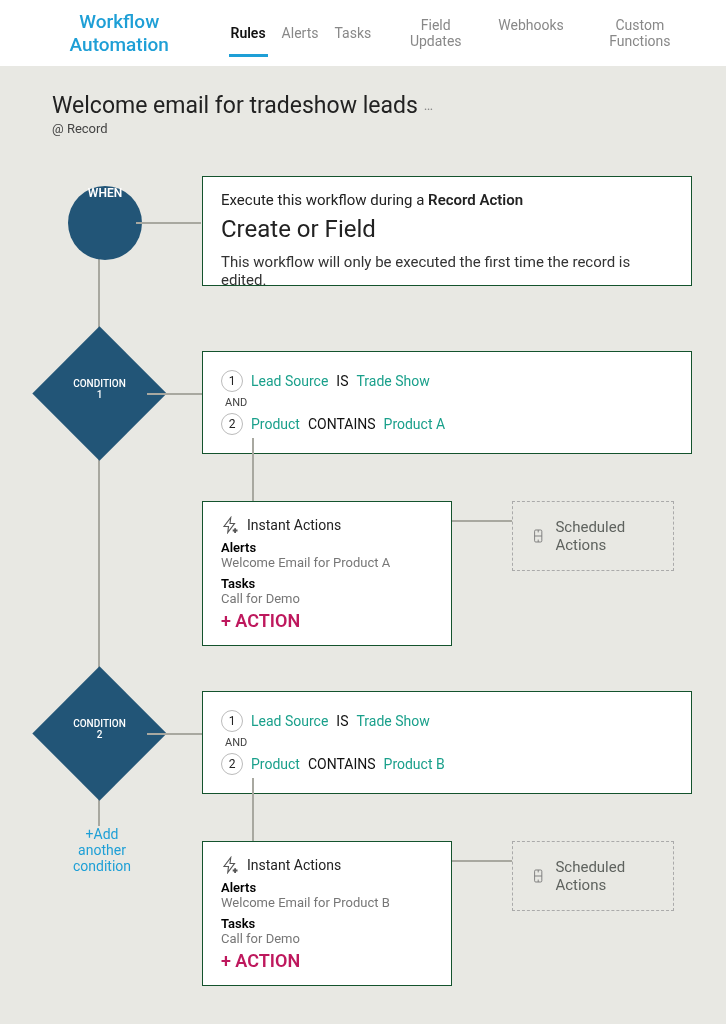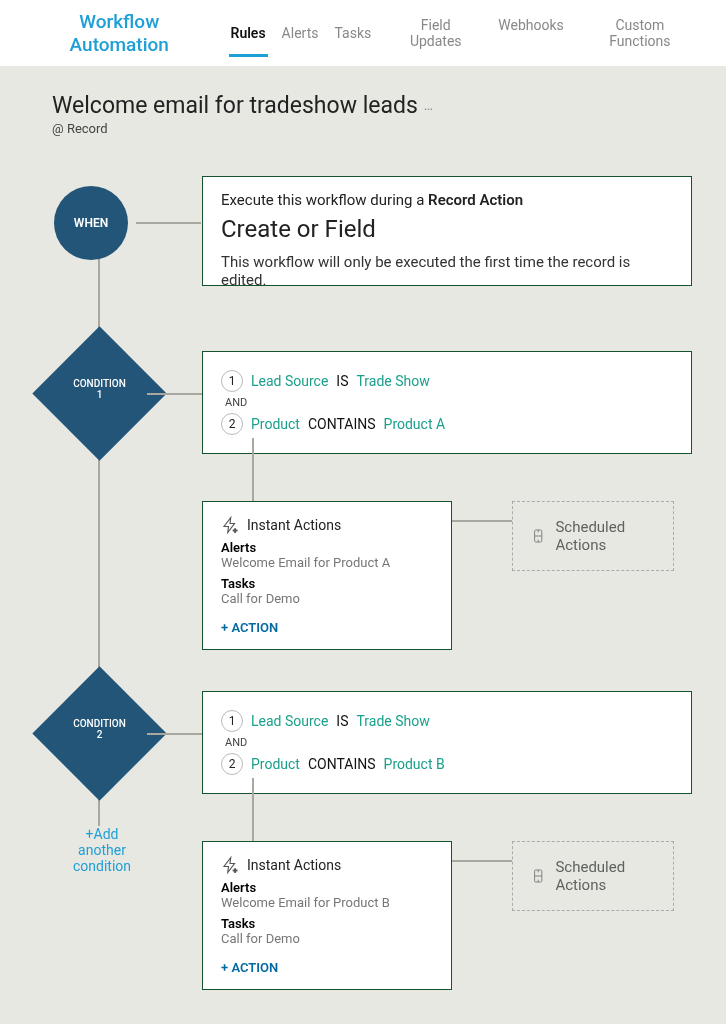--- a/index.html
+++ b/index.html
@@ -56,23 +56,23 @@
   }
   .dots { color:#888; letter-spacing:1px; cursor:pointer; }
   .subtitle { font-size:13px; color:#444; margin-bottom: 30px;}
   .canvas { position: relative; min-height: 870px; }
 
   
   .node-circle {
     position:absolute;
     width:74px; height:74px; border-radius:50%;
     background:#225577; color:#fff;
-    display:flex; align-items:center; justify-content:center;
+    display:flex; align-items:flex-start; justify-content:center;
     font-size:12px; font-weight:600;
-    left:2px; top:20px;
+    left:16px; top:20px;
   }
   .node-diamond {
     position:absolute;
     width:95px; height:95px;
     background:#225577;
     transform:rotate(45deg);
     left:0px;
   }
   .diamond-label {
     position:absolute;
@@ -107,21 +107,21 @@
   .op { color:#111; font-weight:400;}
   .and { font-size:11px; color:#444; margin:2px 0 2px 4px;}
 
   .actions-panel { width:250px; }
   .actions-header { display:flex; align-items:center; gap:8px; margin-bottom:6px;}
   .lightning {
     width:18px;height:18px;
   }
   .section-label { font-size:13px; font-weight:600; color:#000; margin-top:6px;}
   .gray { color:#777; font-size:13px;}
-  .add-action { color:#0369a1; font-size:13px; font-weight:600; margin-top:14px; cursor:pointer;}
+  .add-action { color:#be185d; font-size:18px; font-weight:600; margin-top:4px; cursor:pointer;}
 
   .sched {
     position:absolute;
     border:1px dashed #aaa;
     background:transparent;
     padding:16px 18px;
     display:flex; align-items:center; gap:10px;
     color:#5f635f;
     font-size:15px;
   }

